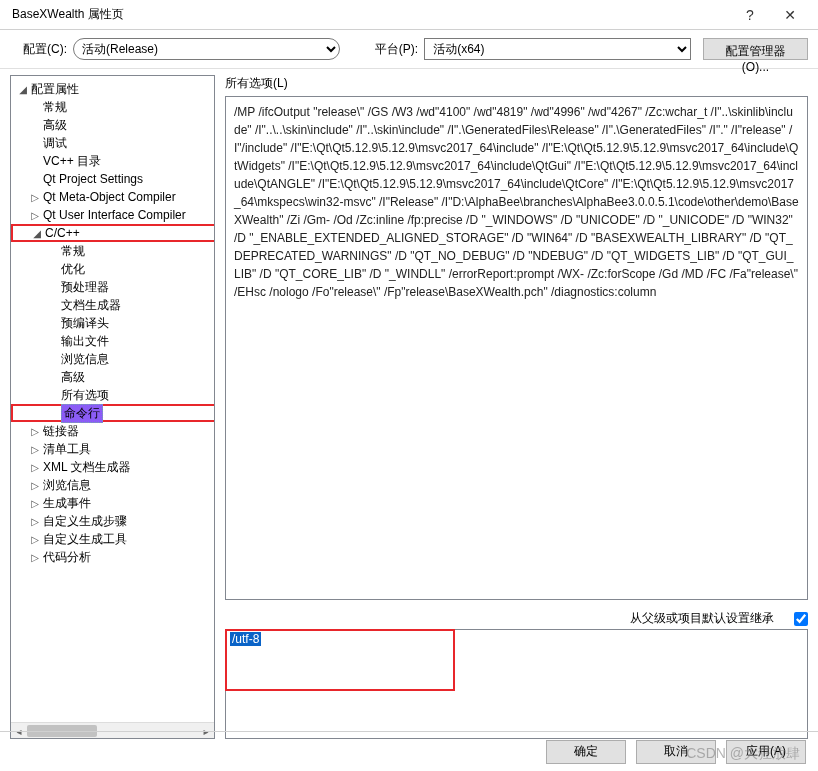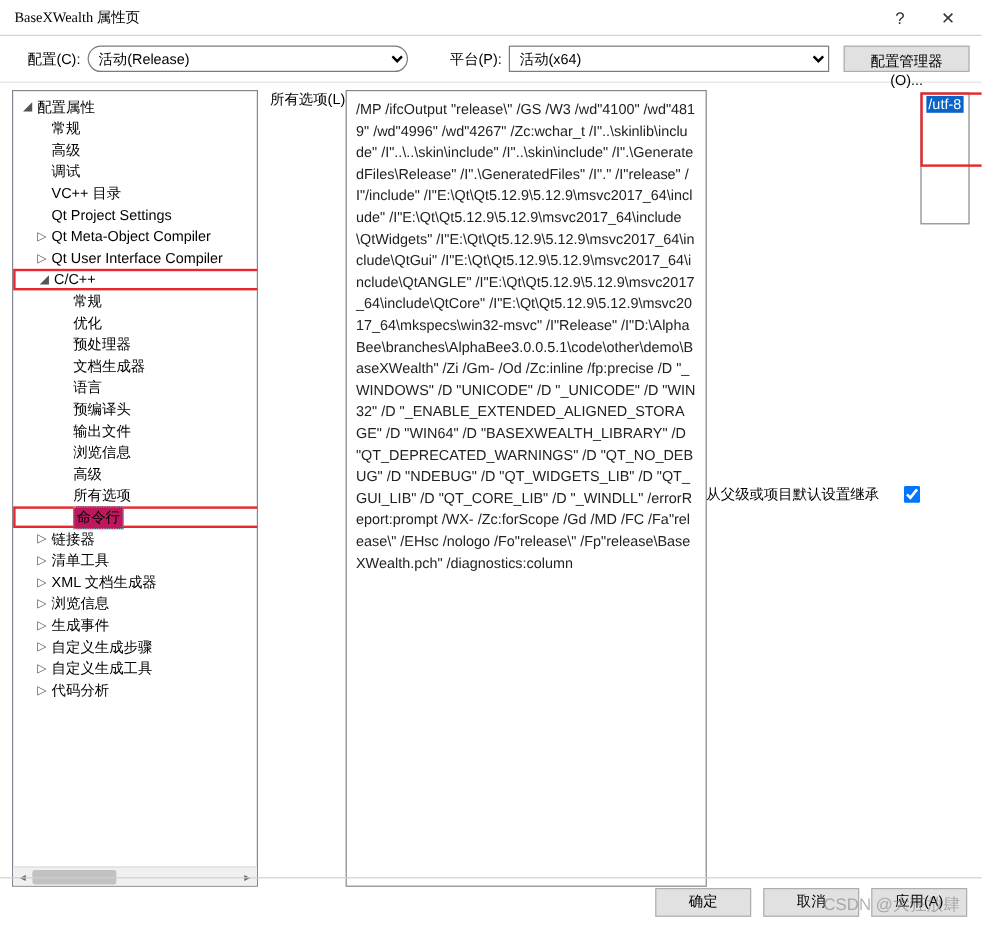--- a/index.html
+++ b/index.html
@@ -1,37 +1,37 @@
 <!DOCTYPE html>
 <html><head>
 <meta charset="utf-8">
 <style>
 * { box-sizing: border-box; margin: 0; padding: 0; }
 body { font-family: "Microsoft YaHei", "Segoe UI", sans-serif; font-size: 12px; background: #fff; color: #000; width: 818px; height: 771px; overflow: hidden; position: relative; }
 .titlebar { display: flex; align-items: center; height: 30px; padding: 0 8px; border-bottom: 1px solid #d0d0d0; }
-.titlebar .title { flex: 1; padding-left: 4px; font-family: Liberation Serif, serif; }
+.titlebar .title { flex: 1; padding-left: 4px; }
 .titlebar .btn { width: 40px; text-align: center; font-size: 14px; color: #333; cursor: pointer; }
 .toolbar { display: flex; align-items: center; gap: 6px; padding: 8px 10px; border-bottom: 1px solid #e0e0e0; }
 .toolbar label { white-space: nowrap; margin-left: 13px; }
 .toolbar select { height: 22px; border: 1px solid #7a7a7a; background: #fff; font-size: 12px; padding: 0 4px; }
 .toolbar .config-sel { width: 280px; border-radius: 11px; }
 .toolbar .platform-sel { width: 280px; }
 .toolbar .spacer { flex: 0 0 10px; }
 .toolbar button { height: 22px; padding: 4px 10px; border: 1px solid #adadad; background: #e1e1e1; font-size: 12px; cursor: pointer; }
 .body { display: flex; height: 670px; }
 .tree-wrap { width: 205px; border: 1px solid #828790; margin: 6px 6px 0 10px; overflow-y: auto; overflow-x: auto; position: relative; }
 .tree { padding: 4px 0; min-width: 220px; }
 .tree .node { display: flex; align-items: center; height: 18px; padding-left: 6px; white-space: nowrap; cursor: pointer; }
 .tree .node .exp { width: 12px; display: inline-block; text-align: center; color: #555; font-size: 10px; }
 .tree .node .lbl { padding: 0 2px; }
 .tree .d1 { padding-left: 18px; }
 .tree .d2 { padding-left: 36px; }
-.tree .selected .lbl { background: #be185d; border: 1px dotted #7aa; }
+.tree .selected .lbl { background: #8b5cf6; border: 1px dotted #7aa; }
 .redbox { border: 2px solid #e8262b; }
-.right { flex: 1; padding: 6px 10px 0 4px; display: flex; flex-direction: row; }
+.right { flex: 1; padding: 6px 10px 0 4px; display: flex; flex-direction: column; }
 .section-label { margin-bottom: 4px; }
 .all-opts { flex: 1; border: 1px solid #828790; padding: 6px 8px; font-size: 12px; line-height: 1.5; overflow-y: auto; background: #fff; color: #222; word-break: break-all; }
 .other-row { display: flex; align-items: center; margin-top: 10px; }
 .other-label-wrap { border: 2px solid #e8262b; padding: 2px 80px 2px 4px; }
 .inherit-wrap { margin-left: auto; display: flex; align-items: center; gap: 20px; }
 .inherit-wrap input { width: 14px; height: 14px; }
 .other-input-wrap { position: relative; margin-top: 2px; }
 .other-redframe { position: absolute; left: 0; top: 0; width: 230px; height: 62px; border: 2px solid #e8262b; pointer-events: none; }
 .other-textarea { width: 100%; height: 110px; border: 1px solid #828790; padding: 2px 4px; font-family: inherit; font-size: 12px; resize: none; }
 .txt-sel { background: #0a63c7; color: #fff; padding: 0 2px; }
@@ -116,24 +116,20 @@
       <div class="node d2">
           <span class="exp"></span>
           <span class="lbl">预处理器</span>
         </div>
       <div class="node d2">
           <span class="exp"></span>
           <span class="lbl">文档生成器</span>
         </div>
       <div class="node d2">
           <span class="exp"></span>
-          <span class="lbl">语言</span>
-        </div>
-      <div class="node d2">
-          <span class="exp"></span>
           <span class="lbl">预编译头</span>
         </div>
       <div class="node d2">
           <span class="exp"></span>
           <span class="lbl">输出文件</span>
         </div>
       <div class="node d2">
           <span class="exp"></span>
           <span class="lbl">浏览信息</span>
         </div>

